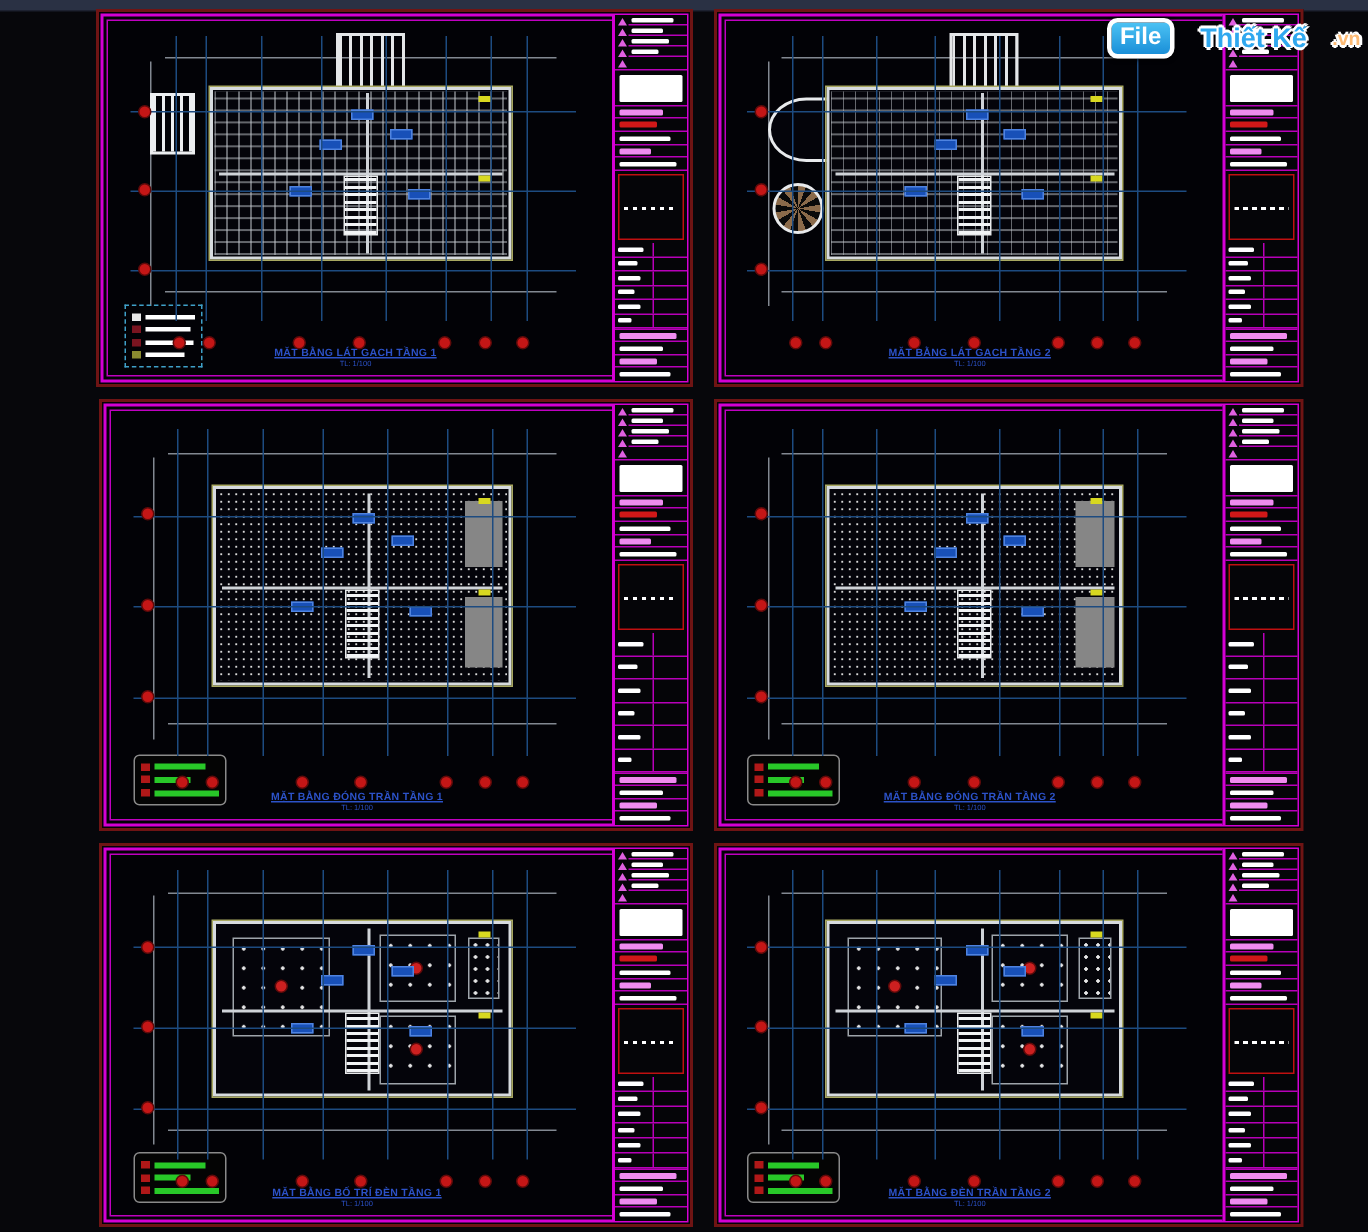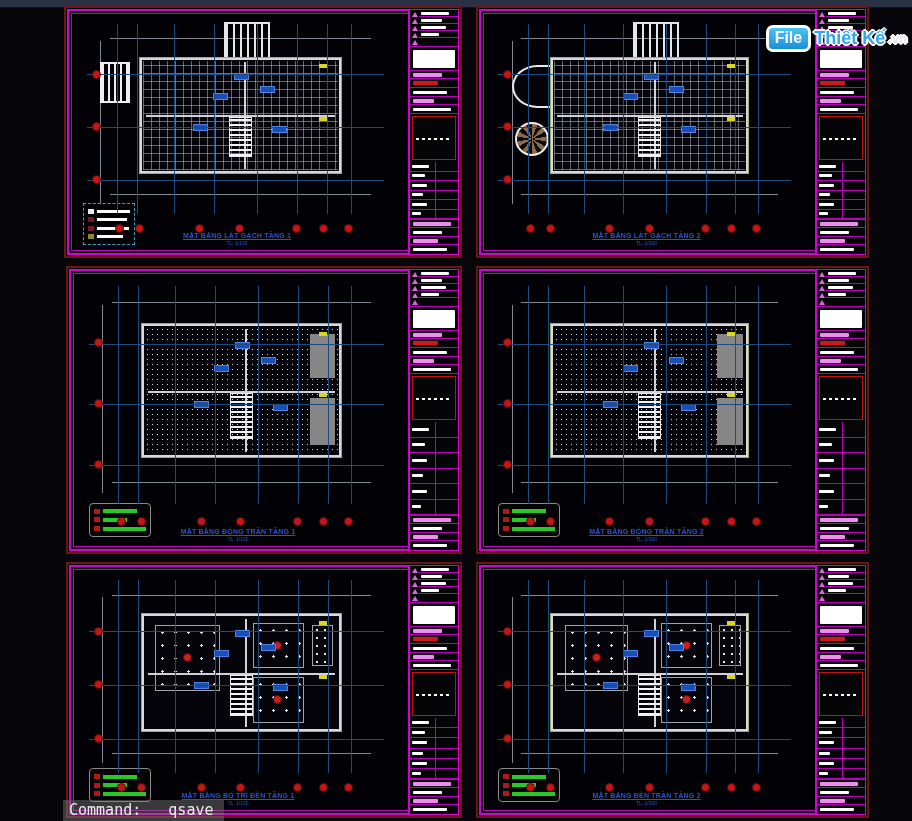--- a/index.html
+++ b/index.html
@@ -114,26 +114,26 @@
   .legend-cyan{position:absolute;left:4%;bottom:3%;width:52px;height:42px;border:1px dashed #3fa0c8;
        padding:3px 4px;display:flex;flex-direction:column;justify-content:space-around;}
   .lg-row{display:flex;align-items:center;gap:3px;}
   .lg-chip{width:6px;height:5px;flex:0 0 auto;}
   .lg-bar{height:3px;background:#fff;}
   .legend-dark{position:absolute;left:5%;bottom:4%;width:62px;height:34px;border:1px solid #8a8a8a;
        border-radius:4px;background:#040404;padding:3px 4px;display:flex;flex-direction:column;justify-content:space-around;}
   .lg-bar-green{height:4px;background:#28c828;}
 
   
-  .logo{position:absolute;right:5px;top:12px;display:flex;align-items:center;gap:3px;z-index:30;margin-top:13px;}
+  .logo{position:absolute;right:5px;top:12px;display:flex;align-items:center;gap:17px;z-index:30;}
   .logo-file{background:linear-gradient(#4cc2f4,#1a8fd8);color:#fff;font-weight:bold;font-size:16px;
       padding:1px 6px 2px;border:3px solid #fff;border-radius:7px;box-shadow:0 1px 3px rgba(0,0,0,.8);}
   .logo-rest{color:#2fa8ef;font-size:18px;font-weight:800;
       text-shadow:-2px 0 #fff,2px 0 #fff,0 -2px #fff,0 2px #fff,-1px -1px #fff,1px 1px #fff,-1px 1px #fff,1px -1px #fff;}
-  .logo-tld{color:#e5e5e5;font-size:13px;font-weight:800;
+  .logo-tld{color:#fdba74;font-size:13px;font-weight:800;
       text-shadow:-2px 0 #fff,2px 0 #fff,0 -2px #fff,0 2px #fff,-1px -1px #fff,1px 1px #fff,-1px 1px #fff,1px -1px #fff;}
   .copyright{position:absolute;left:305px;top:760px;z-index:25;font-size:26px;font-weight:bold;color:#bfbfc8;
       text-shadow:1px 1px 2px #000,0 0 4px #000,2px 2px 3px rgba(0,0,0,.9);letter-spacing:.5px;}
   .cmdline{position:absolute;left:63px;top:800px;z-index:28;background:rgba(125,125,125,.45);
       color:#ececec;font-family:"DejaVu Sans Mono",monospace;font-size:15px;padding:1px 10px 2px 6px;white-space:pre;}
 </style>
 </head>
 <body>
 
 <div class="canvas">
@@ -1121,14 +1121,13 @@
   </div>
 </div>
 
   <div class="logo">
     <span class="logo-file">File</span>
     <span class="logo-rest">Thiết Kế</span>
     <span class="logo-tld">.vn</span>
   </div>
 
 
-  <div class="cmdline">Command:   qsave</div>
 </div>
 
 </body></html>

